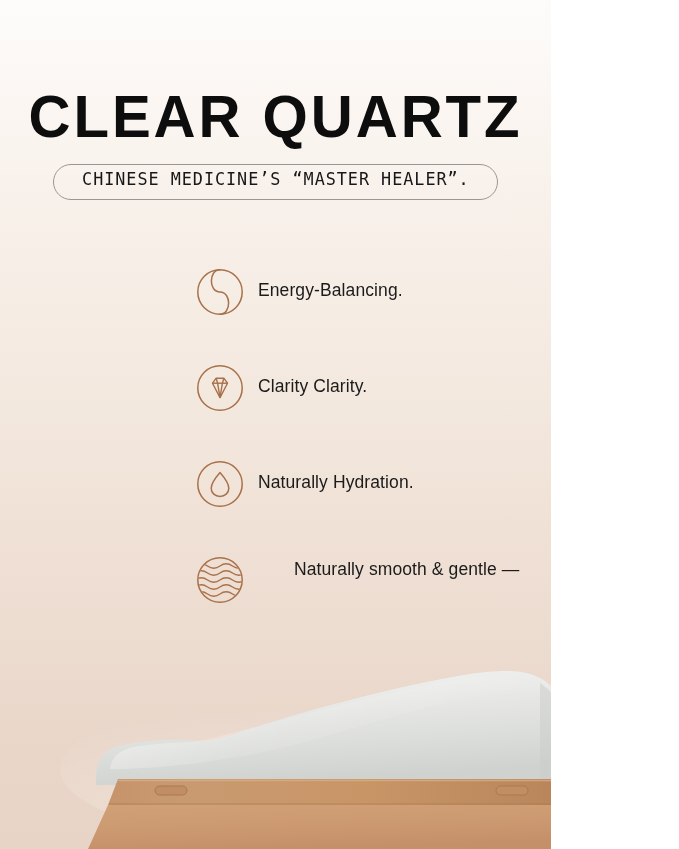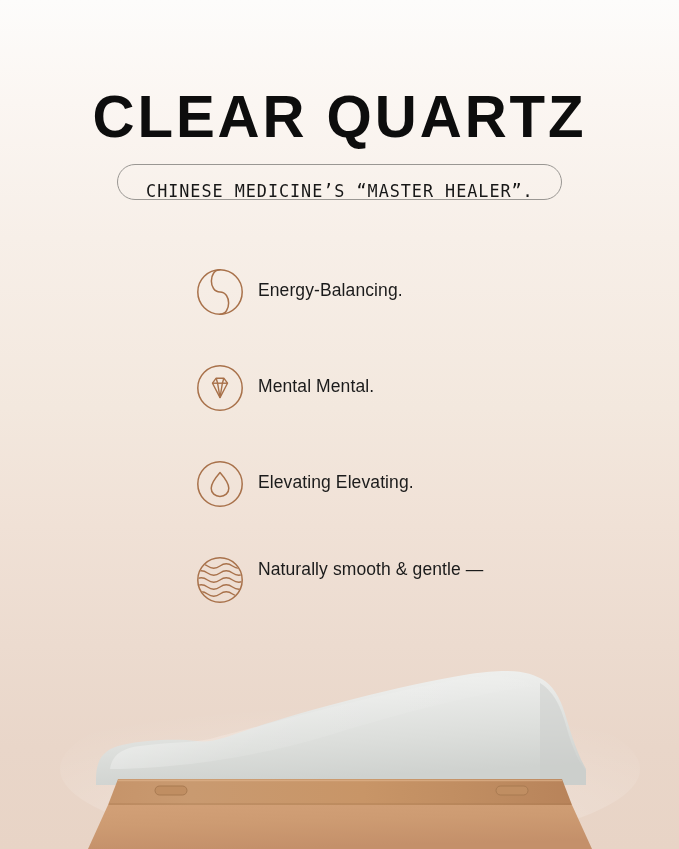--- a/index.html
+++ b/index.html
@@ -6,21 +6,21 @@
   html, body { width:679px; height:849px; }
   body {
     font-family: "Liberation Sans", sans-serif;
     background: #ffffff;
     overflow: hidden;
   }
 
   
   .page {
     position: relative;
-    width: 679px;
+    width: 551px;
     height: 849px;
     overflow: hidden;
     background: linear-gradient(
         to bottom,
         #fdfcfb 0%,
         #fbf6f2 12%,
         #f7efe8 28%,
         #f3e8de 48%,
         #f0e1d6 62%,
         #ecdbcf 76%,
@@ -47,24 +47,24 @@
     white-space: nowrap;
   }
 
   .pill-wrap {
     margin-top: 16px;
     display: flex;
     justify-content: center;
   }
   .pill {
     display: inline-flex;
-    align-items: flex-start;
+    align-items: flex-end;
     justify-content: center;
     height: 36px;
-    padding: 16px 20px;
+    padding: 10px 20px;
     border: 1px solid #9a9793;
     border-radius: 999px;
     background: transparent;
   }
   .pill-text {
     font-family: "DejaVu Sans Mono", "Liberation Mono", monospace;
     font-size: 17.5px;
     letter-spacing: 1.0px;
     color: #171717;
     white-space: nowrap;
@@ -77,21 +77,21 @@
     left: 196px;
     top: 268px;
     width: 430px;
   }
   .feature {
     display: flex;
     align-items: flex-start;
     margin-bottom: 48px;
     text-align: center;
   }
-  .feature:last-child { margin-bottom: 0; }
+  .feature:last-child { margin-bottom: 0; gap: 36px; }
 
   .feat-icon {
     flex: 0 0 48px;
     width: 48px;
     height: 48px;
     margin-right: 14px;
   }
   .feat-icon svg { display:block; width:48px; height:48px; }
 
   .feat-label {
@@ -147,32 +147,32 @@
         <svg viewBox="0 0 48 48" fill="none">
           <circle cx="24" cy="24" r="22.2" stroke="#a8714a" stroke-width="1.5"></circle>
           <g stroke="#a8714a" stroke-width="1.4" stroke-linejoin="round" fill="none">
             <path d="M16.5 19.2 L20.2 14.2 L27.8 14.2 L31.5 19.2 L24 33.6 Z"></path>
             <path d="M16.5 19.2 L31.5 19.2"></path>
             <path d="M20.2 14.2 L21.6 19.2 L24 33.6"></path>
             <path d="M27.8 14.2 L26.4 19.2 L24 33.6"></path>
           </g>
         </svg>
       </span>
-      <span class="feat-label">Mental Mental.</span>
+      <span class="feat-label">Clarity Clarity.</span>
     </div>
 
     <div class="feature">
       <span class="feat-icon">
         <svg viewBox="0 0 48 48" fill="none">
           <circle cx="24" cy="24" r="22.2" stroke="#a8714a" stroke-width="1.5"></circle>
           <path d="M24 12.5 C24 12.5 15.2 22.6 15.2 28.2 C15.2 33.1 19.1 36.4 24 36.4
                    C28.9 36.4 32.8 33.1 32.8 28.2 C32.8 22.6 24 12.5 24 12.5 Z" stroke="#a8714a" stroke-width="1.5" fill="none" stroke-linejoin="round"></path>
         </svg>
       </span>
-      <span class="feat-label">Elevating Elevating.</span>
+      <span class="feat-label">Naturally Hydration.</span>
     </div>
 
     <div class="feature two-line">
       <span class="feat-icon">
         <svg viewBox="0 0 48 48" fill="none">
           <defs>
             <clipPath id="waveClip">
               <circle cx="24" cy="24" r="21.4"></circle>
             </clipPath>
           </defs>

